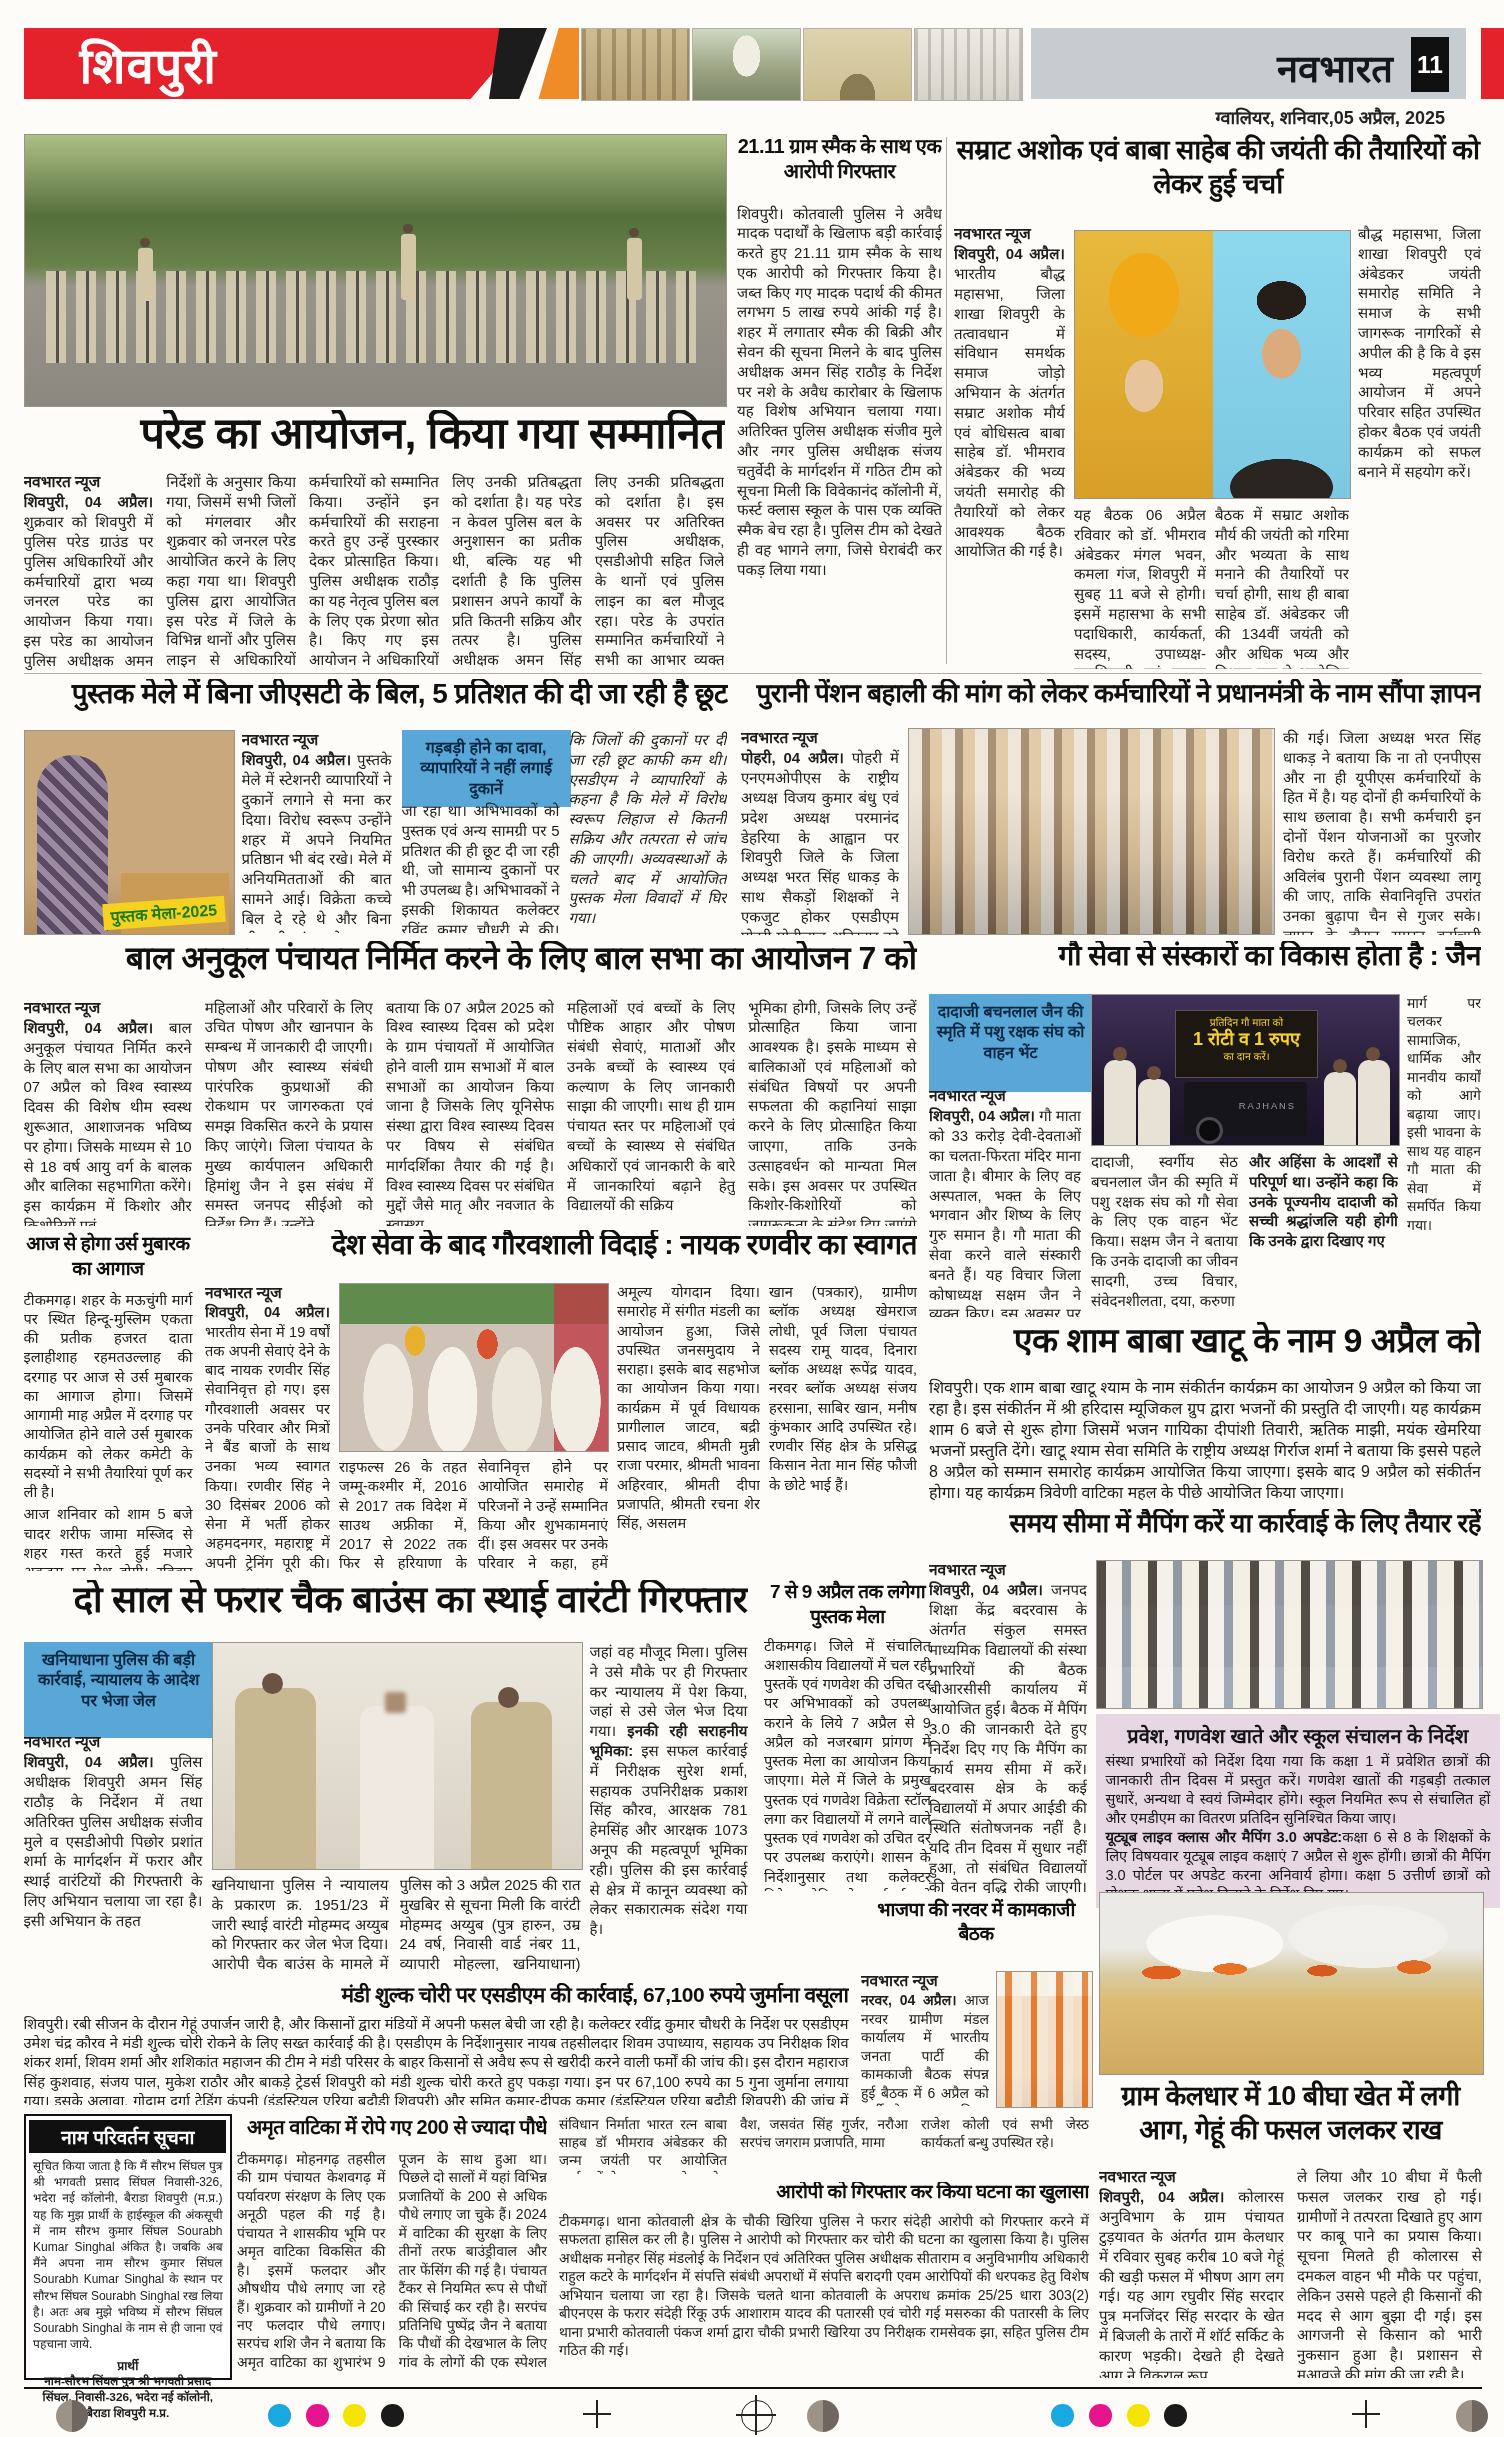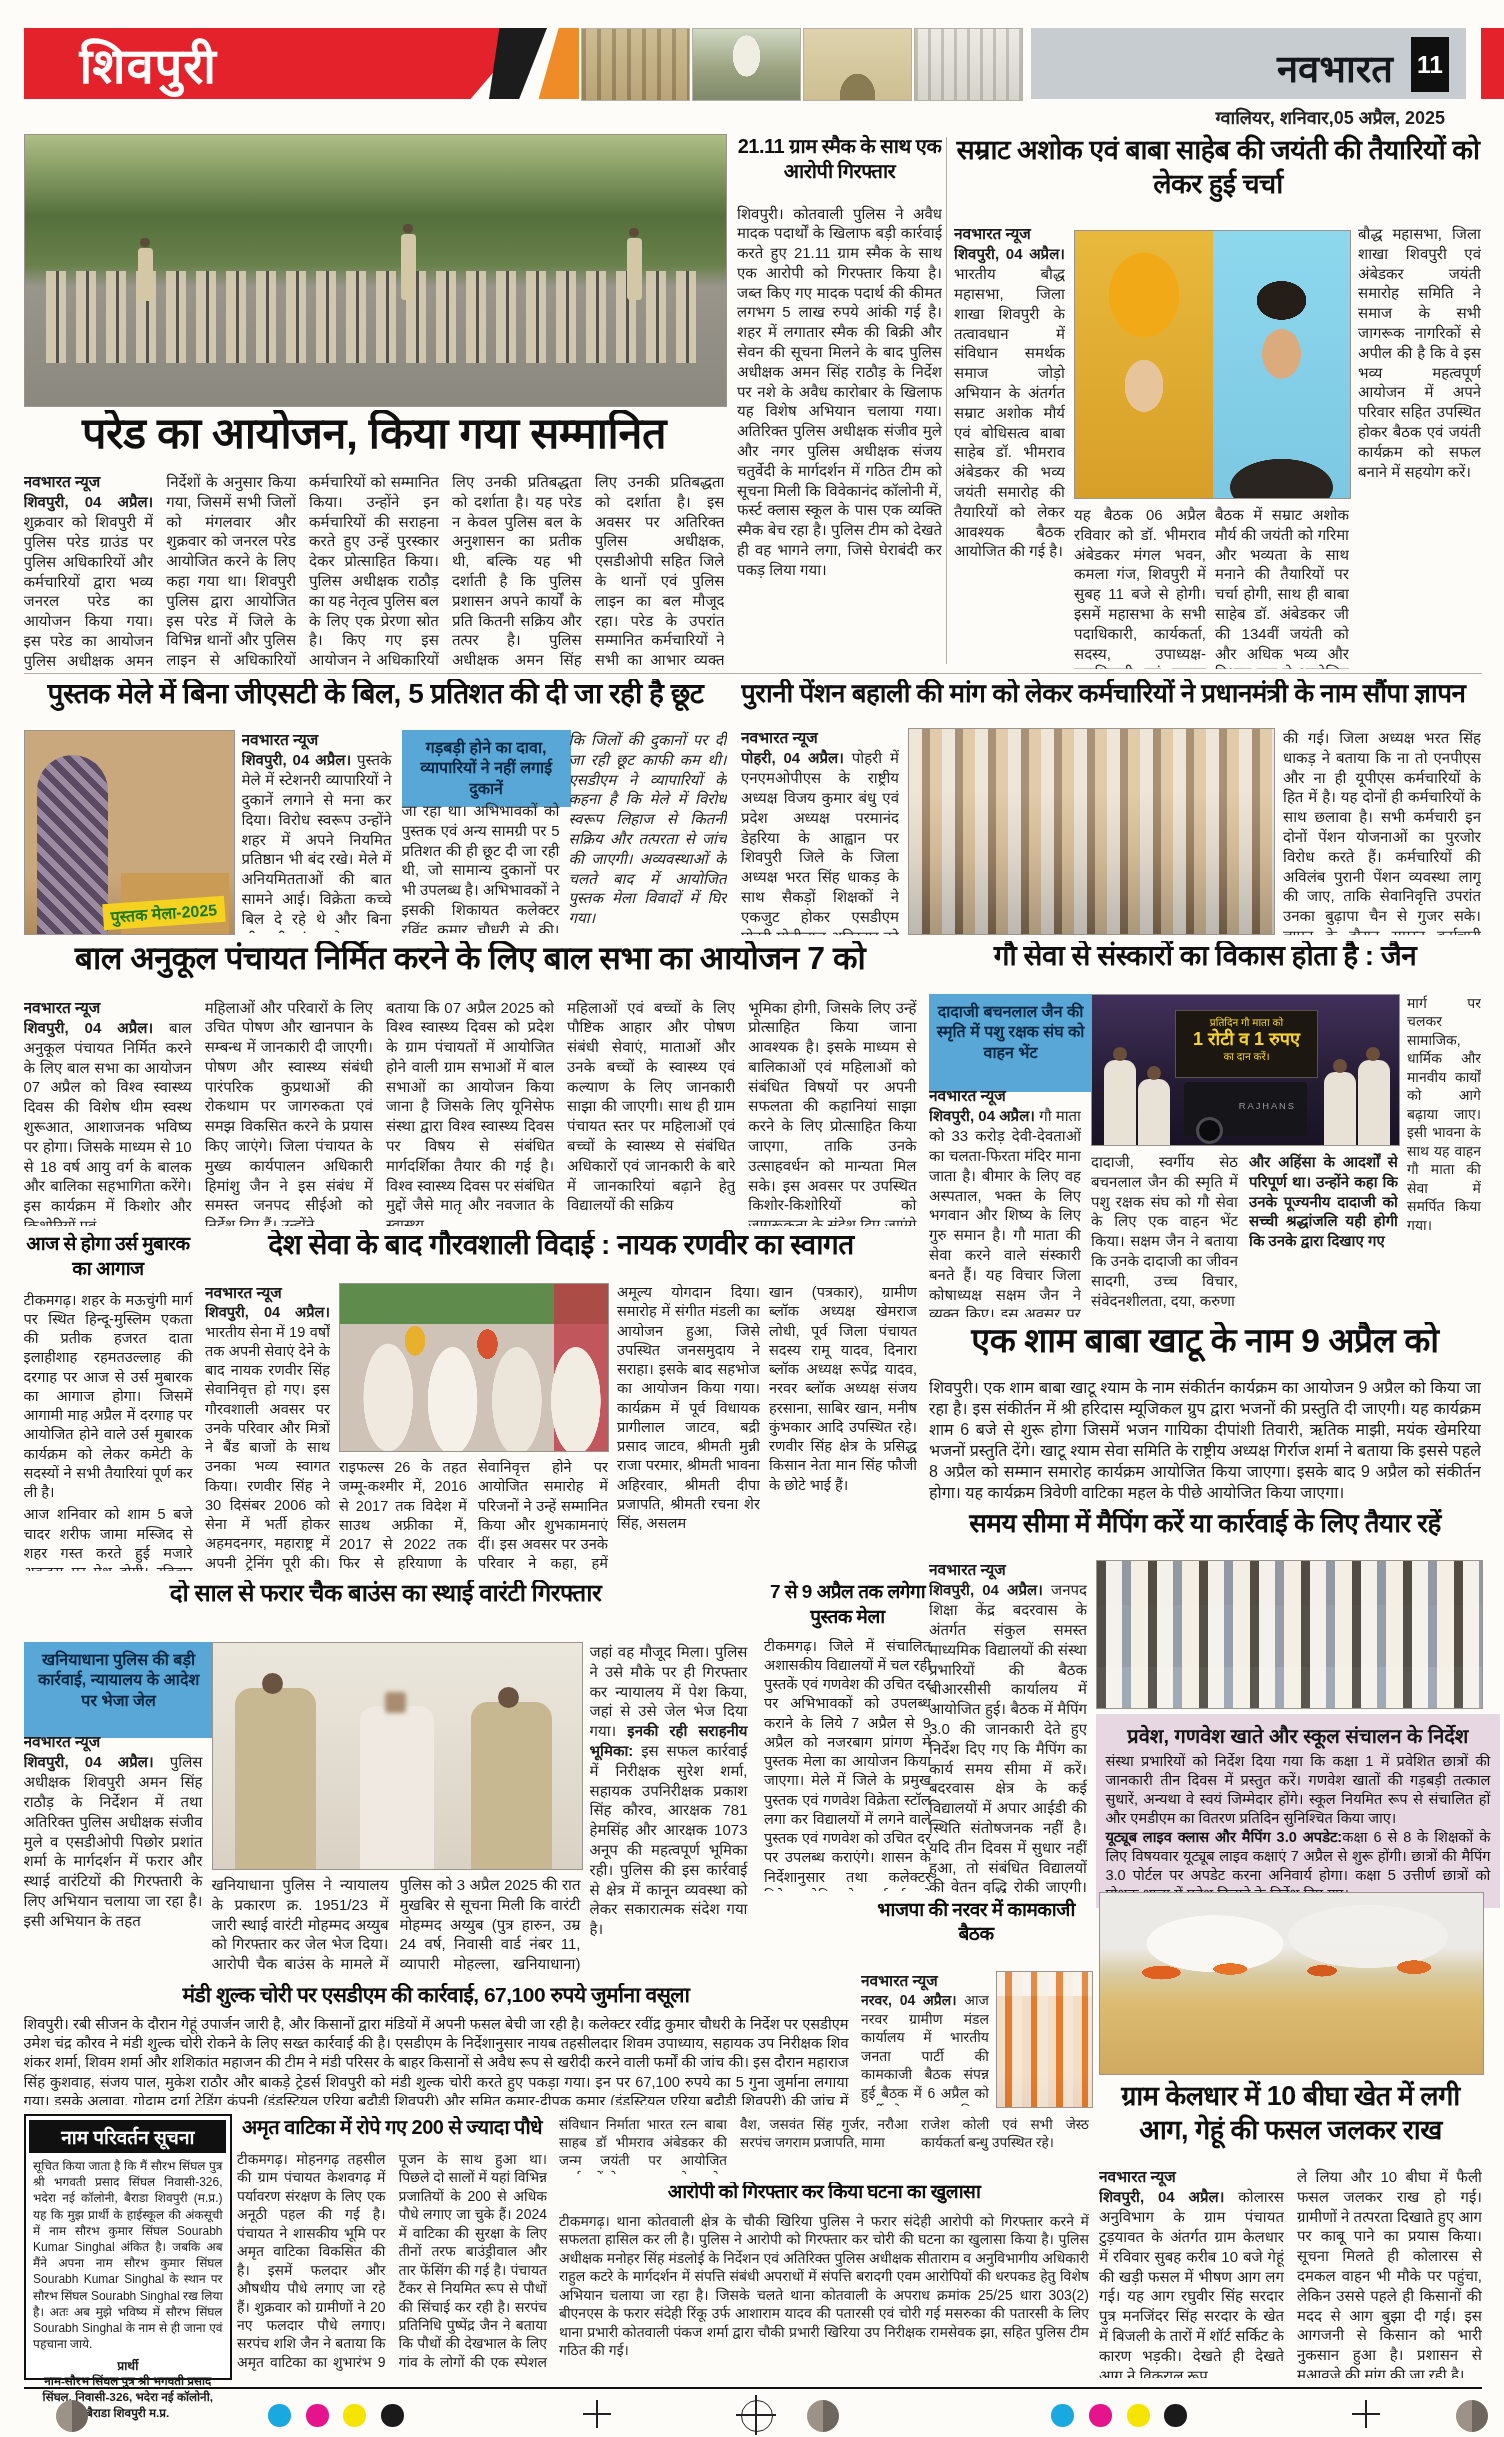--- a/index.html
+++ b/index.html
@@ -2,21 +2,21 @@
 <html style="font-size:15px"><head>
 <meta charset="utf-8">
 <style>
   html,body{margin:0;padding:0;background:#d8d6d1;}
   .page{position:relative;width:1505px;height:2438px;background:#fdfcf9;overflow:hidden;
         font-family:"Liberation Sans","DejaVu Sans",sans-serif;color:#1b1b1b;}
   .art{position:absolute;}
   
   .hl{font-weight:800;color:#101010;line-height:1.1;letter-spacing:-0.5px;}
   .hl-c{text-align:center;}
-  .nowrap{white-space:nowrap;overflow:hidden;}
+  .nowrap{white-space:nowrap;overflow:hidden;text-align:right;}
   
   .bt{font-size:15px;line-height:1.32;text-align:justify;color:#1d1d1d;overflow:hidden;}
   .byl{font-weight:700;font-size:15.5px;}
   .dl{font-weight:700;}
   .cols{display:flex;gap:13px;}
   .col{flex:1 1 0;overflow:hidden;}
   
   .bluebox{background:#58a7d7;color:#0c2742;font-weight:700;text-align:center;
            font-size:18px;line-height:1.3;padding:7.5px 5.6px;overflow:hidden;}
   .pinkbox{background:#e7d7e3;color:#141414;padding:7.5px 9.4px;overflow:hidden;}
@@ -296,21 +296,21 @@
     </div>
     <div class="ph samay-ph" style="left:167px;top:51px;width:385px;height:147px;"></div>
     <div class="pinkbox" style="position:absolute;left:167px;top:205px;width:385px;height:179px;">
       <div class="ttl">प्रवेश, गणवेश खाते और स्कूल संचालन के निर्देश</div>
       <div class="pb">संस्था प्रभारियों को निर्देश दिया गया कि कक्षा 1 में प्रवेशित छात्रों की जानकारी तीन दिवस में प्रस्तुत करें। गणवेश खातों की गड़बड़ी तत्काल सुधारें, अन्यथा वे स्वयं जिम्मेदार होंगे। स्कूल नियमित रूप से संचालित हों और एमडीएम का वितरण प्रतिदिन सुनिश्चित किया जाए।</div>
       <div class="pb"><span class="leadb">यूट्यूब लाइव क्लास और मैपिंग 3.0 अपडेट:</span><span>कक्षा 6 से 8 के शिक्षकों के लिए विषयवार यूट्यूब लाइव कक्षाएं 7 अप्रैल से शुरू होंगी। छात्रों की मैपिंग 3.0 पोर्टल पर अपडेट करना अनिवार्य होगा। कक्षा 5 उत्तीर्ण छात्रों को पोशक शाला में प्रवेश दिलाने के निर्देश दिए गए।</span></div>
     </div>
   </div>
 
   <div class="art" style="left:23.5px;top:1580px;width:724px;height:395px;">
-    <div class="hl hl-c nowrap" style="font-size:24px;height:53px;">दो साल से फरार चैक बाउंस का स्थाई वारंटी गिरफ्तार</div>
+    <div class="hl hl-c nowrap" style="font-size:37px;height:53px;">दो साल से फरार चैक बाउंस का स्थाई वारंटी गिरफ्तार</div>
     <div class="bluebox" style="position:absolute;left:0;top:62px;width:179px;height:81px;font-size:16px;">खनियाधाना पुलिस की बड़ी कार्रवाई, न्यायालय के आदेश पर भेजा जेल</div>
     <div class="bt" style="position:absolute;left:0;top:152px;width:179px;height:243px;">
       <div class="byl">नवभारत न्यूज</div>
       <span class="dl">शिवपुरी, 04 अप्रैल।</span>
       <span>पुलिस अधीक्षक शिवपुरी अमन सिंह राठौड़ के निर्देशन में तथा अतिरिक्त पुलिस अधीक्षक संजीव मुले व एसडीओपी पिछोर प्रशांत शर्मा के मार्गदर्शन में फरार और स्थाई वारंटियों की गिरफ्तारी के लिए अभियान चलाया जा रहा है। इसी अभियान के तहत</span>
     </div>
     <div class="ph dosaal-ph" style="left:188px;top:62px;width:369px;height:226px;">
       <div class="khaki" style="left:6%;"></div>
       <div class="whitefig"></div>
       <div class="khaki" style="right:8%;height:74%;"></div>

